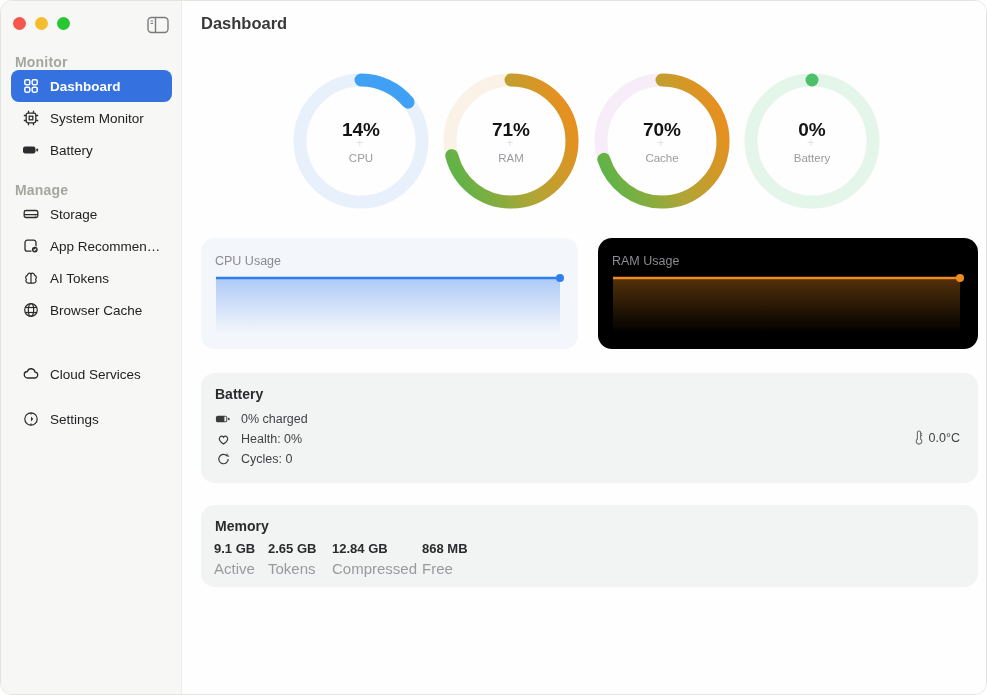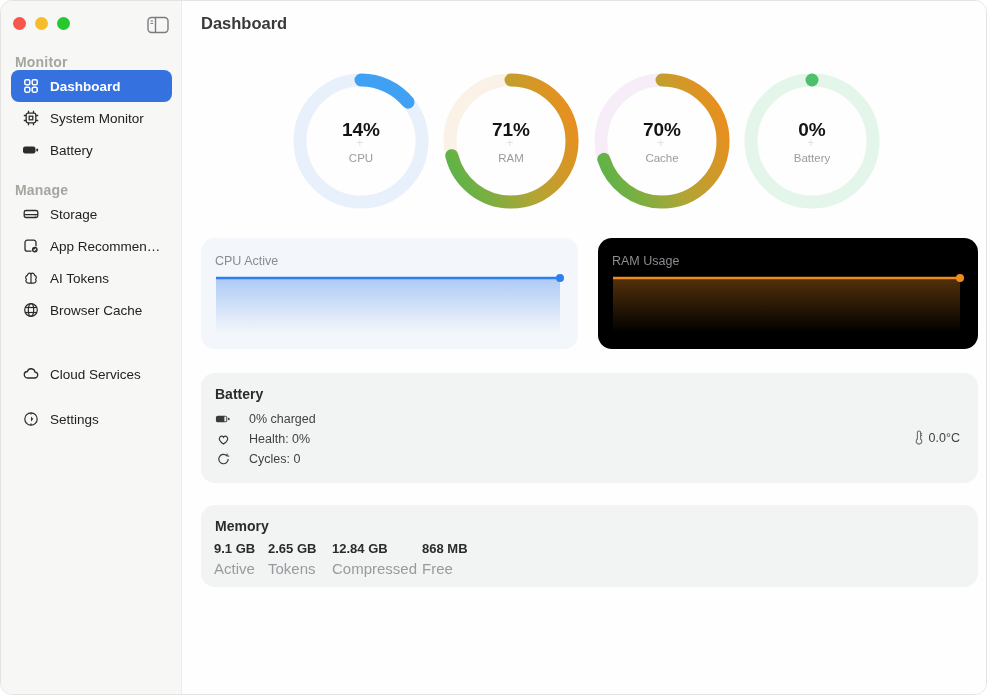--- a/index.html
+++ b/index.html
@@ -50,21 +50,21 @@
   
   .usage-card { position: absolute; top: 237px; height: 111px; border-radius: 14px; }
   .usage-card.cpu { left: 19px; width: 377px; background: #f3f6fa; }
   .usage-card.ram { left: 416px; width: 380px; background: #000000; }
   .usage-title { position: absolute; left: 14px; top: 16px; font-size: 12.5px; color: #8b8b90; }
   .spark { position: absolute; left: 13px; top: 33px; }
   
   .info-card { position: absolute; left: 19px; width: 777px; border-radius: 14px; background: #f2f3f3; }
   .battery-card { top: 372px; height: 110px; }
   .card-title { position: absolute; left: 14px; top: 13px; font-size: 14px; font-weight: 700; color: #2b2b2d; }
-  .bat-row { position: absolute; left: 14px; height: 18px; display: flex; align-items: center; gap: 18px;
+  .bat-row { position: absolute; left: 14px; height: 18px; display: flex; align-items: center; gap: 10px;
     font-size: 12.5px; color: #424245; }
   .bat-row .icon { width: 16px; height: 16px; display: flex; align-items: center; justify-content: center; }
   .temp-row { position: absolute; right: 18px; top: 57px; display: flex; align-items: center; gap: 5px;
     font-size: 12.5px; color: #424245; }
   
   .memory-card { top: 504px; height: 82px; }
   .mem-stat { position: absolute; top: 36px; }
   .mem-value { font-size: 13px; font-weight: 700; color: #2b2b2d; }
   .mem-label { font-size: 15px; color: #9a9a9e; margin-top: 4px; }
   svg.icon-svg { display: block; }
@@ -259,21 +259,21 @@
         <circle class="arc" cx="68" cy="68" r="61" transform="rotate(-90 68 68)" stroke="#4cc06a" stroke-dasharray="0 383.27430373795477"></circle>
       </svg>
       <div class="ring-cross">+</div>
       <div class="ring-center">
         <div class="ring-pct">0%</div>
         <div class="ring-label">Battery</div>
       </div>
     </div>
 
     <div class="usage-card cpu">
-      <div class="usage-title">CPU Active</div>
+      <div class="usage-title">CPU Usage</div>
       <svg class="spark" width="351" height="64">
         <defs>
           <linearGradient id="fillCpu" x1="0" y1="0" x2="0" y2="1">
             <stop offset="0" stop-color="#3b82f0" stop-opacity="0.38"></stop>
             <stop offset="1" stop-color="#3b82f0" stop-opacity="0"></stop>
           </linearGradient>
         </defs>
         <rect x="2" y="7" width="344" height="55" fill="url(#fillCpu)"></rect>
         <line x1="2" y1="7" x2="346" y2="7" stroke-width="2.4" stroke="#2e7ff0"></line>
         <circle cx="346" cy="7" r="4" fill="#2e7ff0"></circle>

